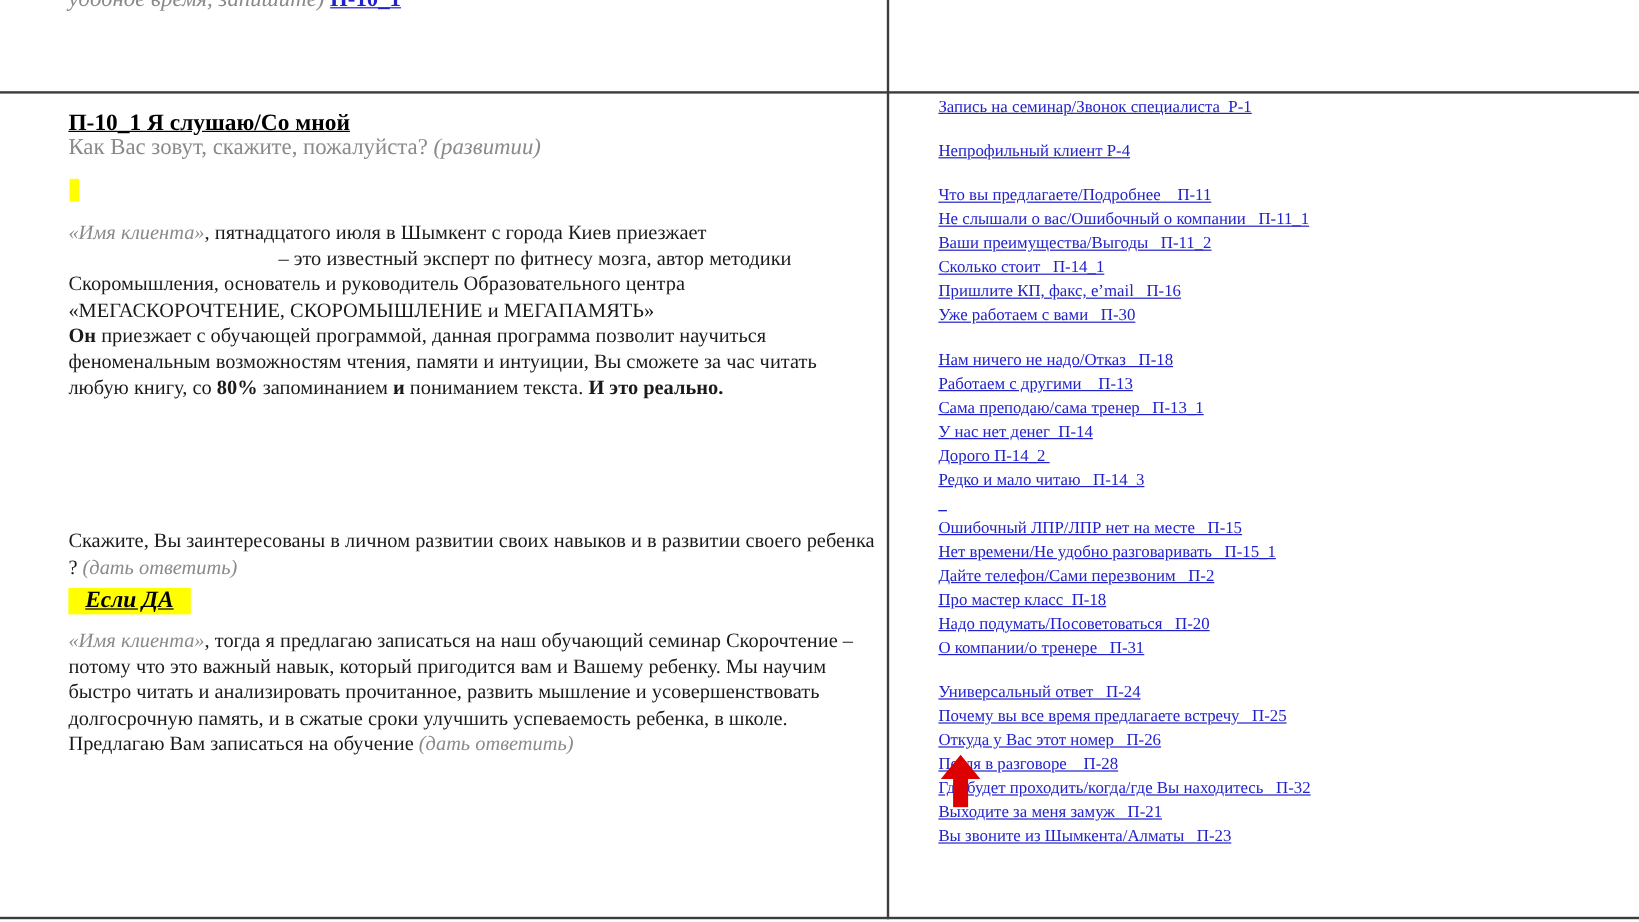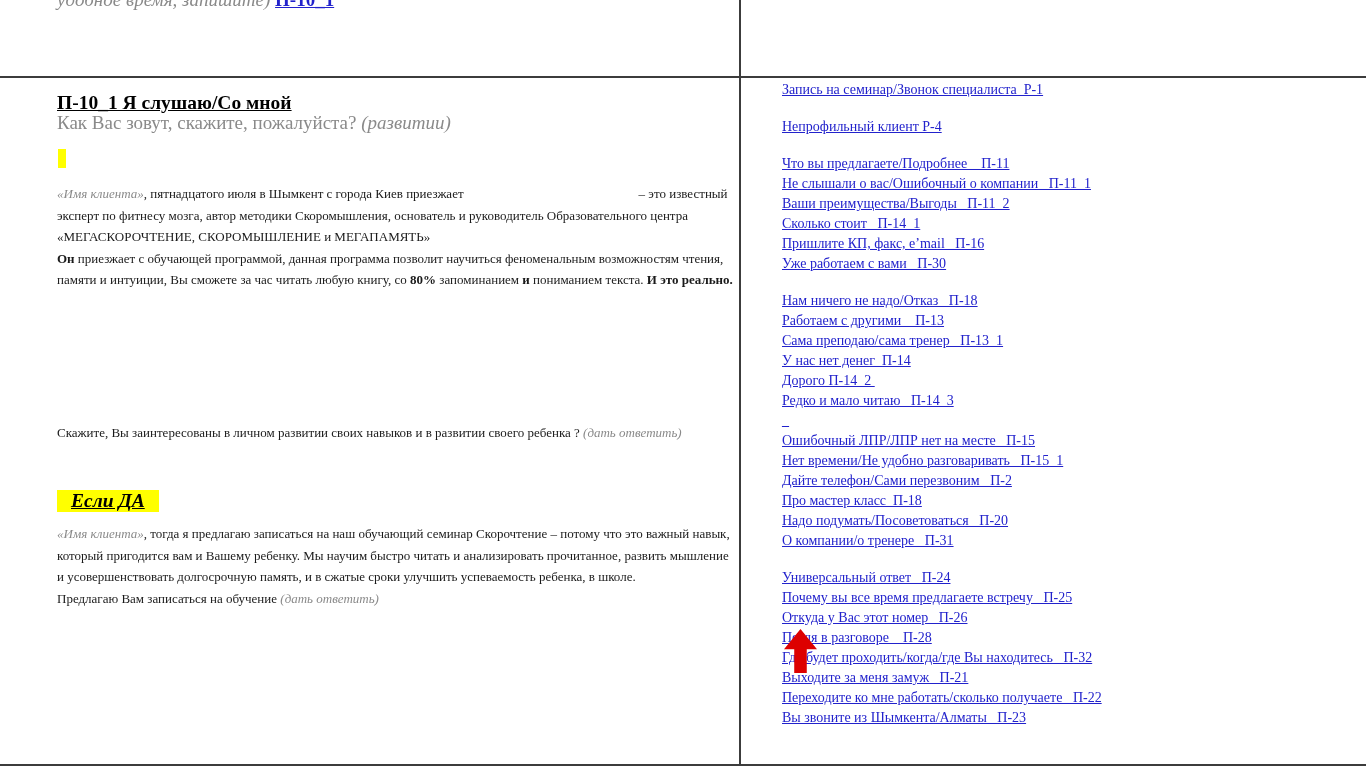--- a/index.html
+++ b/index.html
@@ -13,26 +13,26 @@
   
   .top-clip{position:absolute;left:57px;top:-11px;font-size:19px;white-space:nowrap;
             color:#8a8a8a;font-style:italic;}
   .top-clip .clip-link{color:var(--link-color,#2222cc);text-decoration:underline;font-style:normal;font-weight:bold;}
   .doc-heading{position:absolute;left:57px;top:92px;font-size:19.5px;font-weight:bold;
                text-decoration:underline;color:#000;}
   .ask-name{position:absolute;left:57px;top:112px;font-size:19px;color:#8a8a8a;}
   .gray-note{color:#8a8a8a;font-style:italic;}
   .yellow-mark{position:absolute;left:58px;top:149px;width:8px;height:19px;
                background:var(--hl-color,#ffff00);}
-  .para{position:absolute;left:57px;width:676px;font-size:13px;line-height:21.5px;}
+  .para{position:absolute;left:57px;width:676px;font-size:17px;line-height:21.5px;}
   .para-1{top:183px;}
   .client-name{color:#8a8a8a;font-style:italic;}
   .name-gap{display:inline-block;width:175px;}
   .b{font-weight:bold;}
-  .question{top:422px;font-family:Liberation Serif, serif;}
+  .question{top:440px;font-family:Liberation Serif, serif;}
   .if-yes{position:absolute;left:57px;top:490px;display:inline-block;
           background:var(--hl-color,#ffff00);color:#000;font-size:19.5px;font-weight:bold;
           font-style:italic;text-decoration:underline;padding:0 14px;}
   .para-3{top:523px;}
 
   
   .links-col{position:absolute;left:782px;top:80px;width:575px;font-size:14px;line-height:20px;}
   .link-group{margin:0 0 17px 0;}
   .link{display:block;color:var(--link-color,#2222cc);text-decoration:underline;
         white-space:pre;cursor:pointer;}
@@ -113,20 +113,19 @@
         <a class="link">Надо подумать/Посоветоваться   П-20</a>
         <a class="link">О компании/о тренере   П-31</a>
       </div>
       <div class="link-group">
         <a class="link">Универсальный ответ   П-24</a>
         <a class="link">Почему вы все время предлагаете встречу   П-25</a>
         <a class="link">Откуда у Вас этот номер   П-26</a>
         <a class="link">Петля в разговоре    П-28</a>
         <a class="link">Где будет проходить/когда/где Вы находитесь   П-32</a>
         <a class="link">Выходите за меня замуж   П-21</a>
-        <a class="link">Переходите ко мне работать/сколько получаете   П-22</a>
         <a class="link">Вы звоните из Шымкента/Алматы   П-23</a>
       </div>
     </div>
 
   <div class="red-arrow"></div>
 
 </div>
 
 </body></html>

